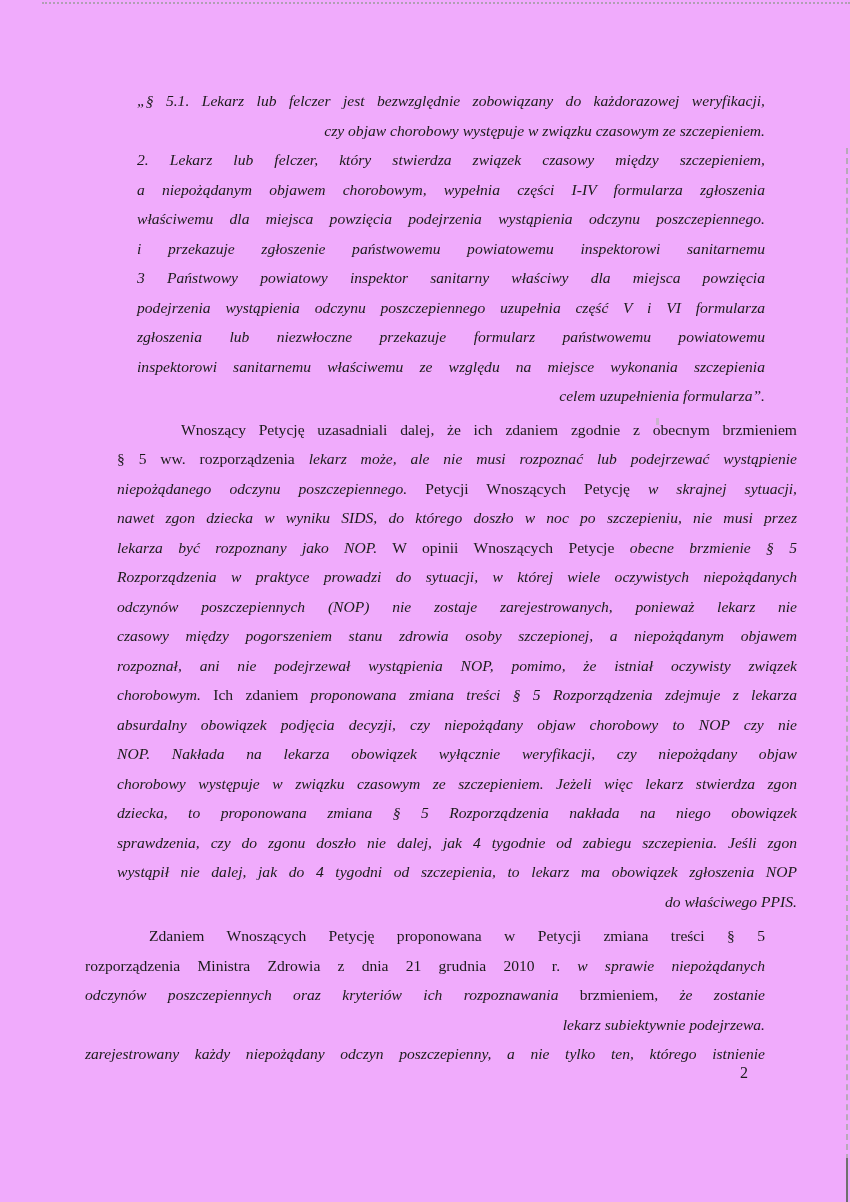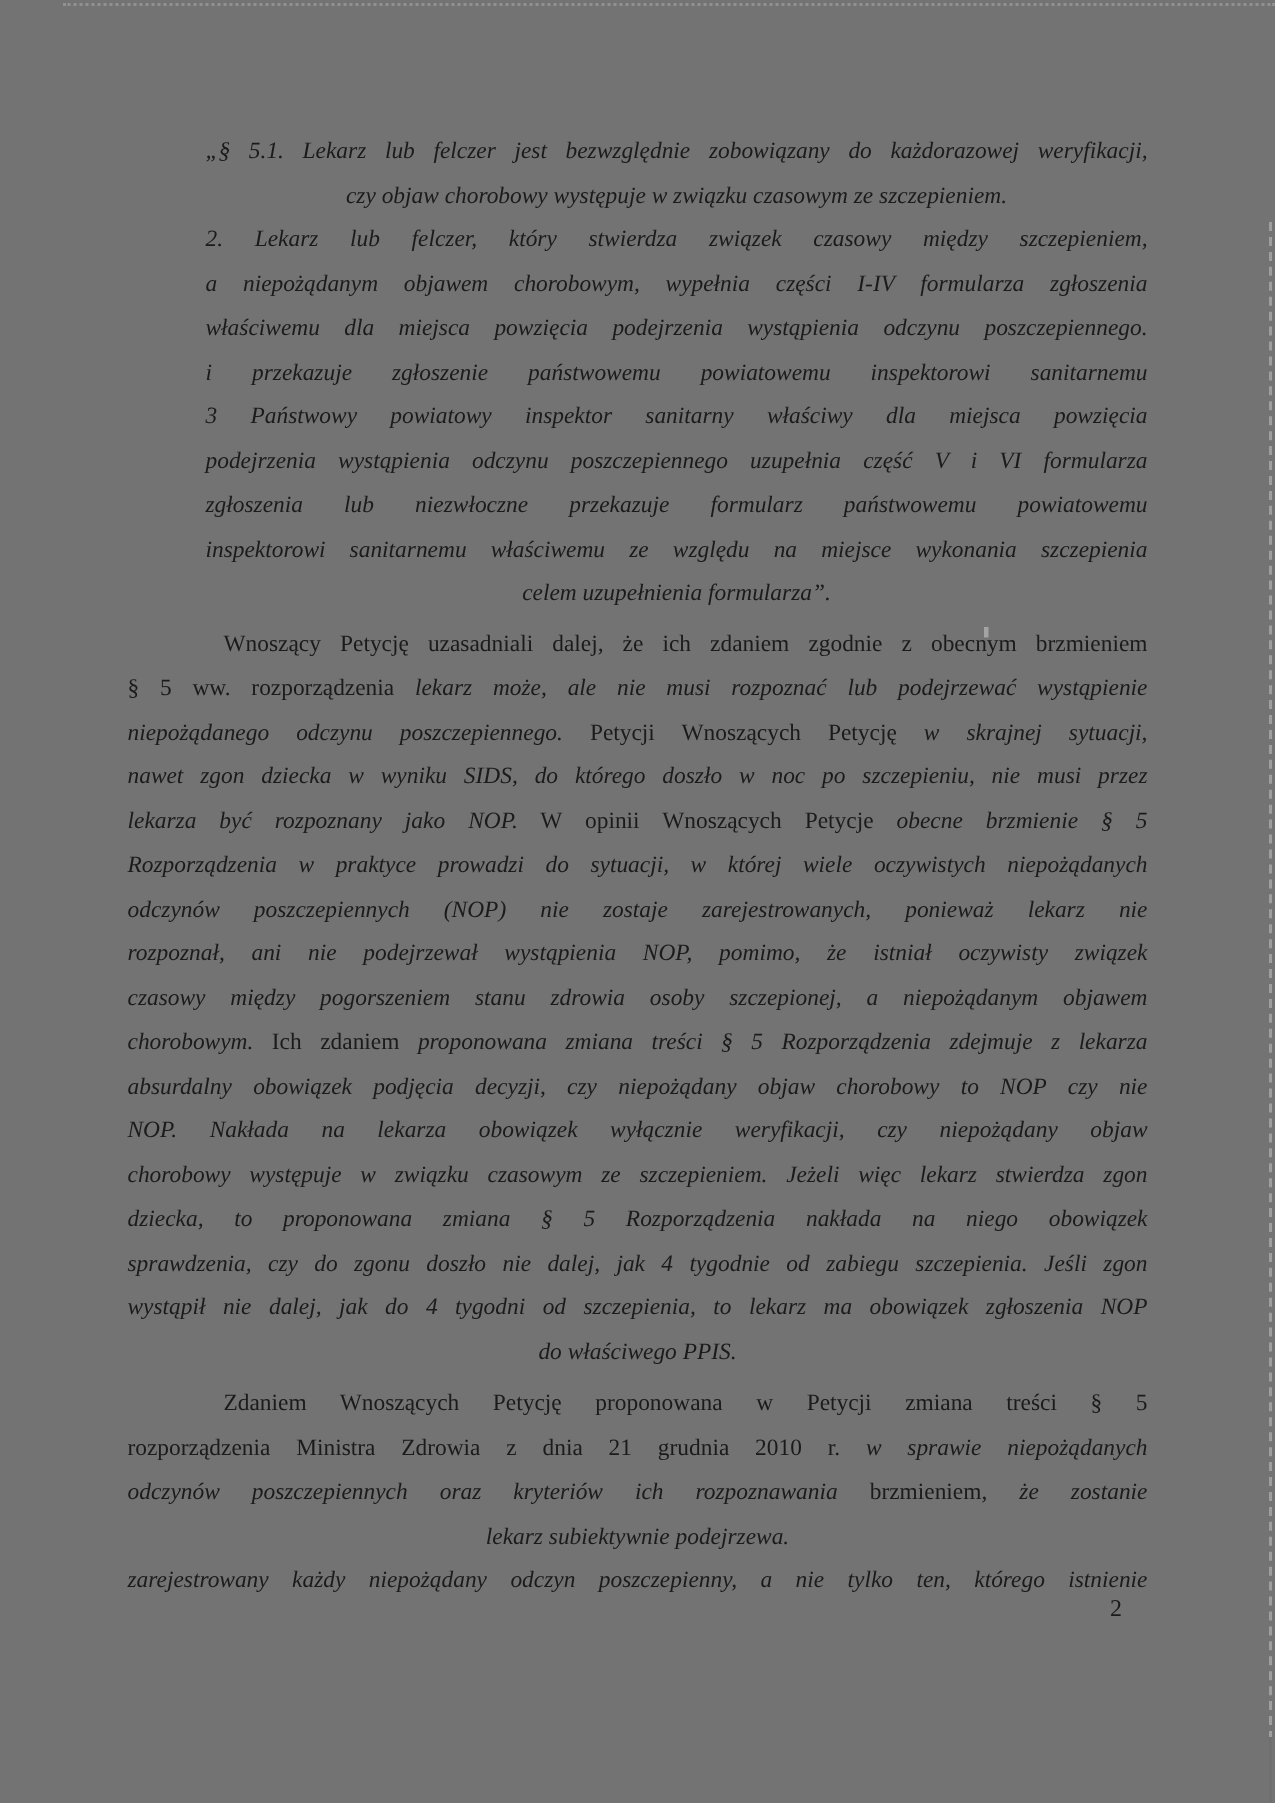--- a/index.html
+++ b/index.html
@@ -4,21 +4,21 @@
 <style>
   html, body {
     margin: 0;
     padding: 0;
     background: #ffffff;
   }
   .page {
     position: relative;
     width: 850px;
     height: 1202px;
-    background: #737373;
+    background: #f0abfc;
     overflow: hidden;
     font-family: "Liberation Serif", "DejaVu Serif", serif;
     color: #1b1b1b;
   }
   
   .scan-top-line {
     position: absolute;
     top: 2px; left: 42px; right: 0;
     height: 0;
     border-top: 2px dotted #9b9b9b;
@@ -52,28 +52,28 @@
     left: 85px;
     top: 86px;
     width: 680px;
   }
   .block { width: 680px; }
   .block.quote {
     margin-left: 52px;
     width: 628px;
     font-style: italic;
   }
-  .block.body-1 { margin-top: 4px; }
+  .block.body-1 { margin-top: 4px; margin-left: 32px; }
   .block.body-2 { margin-top: 5px; }
   .line {
     height: 29.5px;
     line-height: 29.5px;
     font-size: 15.6px;
     white-space: normal;
-    text-align: center;
+    text-align: right;
   }
   .line.just {
     text-align: justify;
     text-align-last: justify;
   }
   .line.indent { text-indent: 64px; }
   .it { font-style: italic; }
   .up { font-style: normal; }
   .page-number {
     position: absolute;
@@ -110,22 +110,22 @@
         <div class="line"><span class="it">celem uzupełnienia formularza”.</span></div>
       </div>
       <div class="block body-1">
         <div class="line just indent"><span class="up">Wnoszący Petycję uzasadniali dalej, że ich zdaniem zgodnie z obecnym brzmieniem</span></div>
         <div class="line just"><span class="up">§ 5 ww. rozporządzenia </span><span class="it">lekarz może, ale nie musi rozpoznać lub podejrzewać wystąpienie</span></div>
         <div class="line just"><span class="it">niepożądanego odczynu poszczepiennego.</span><span class="up"> Petycji Wnoszących Petycję </span><span class="it">w skrajnej sytuacji,</span></div>
         <div class="line just"><span class="it">nawet zgon dziecka w wyniku SIDS, do którego doszło w noc po szczepieniu, nie musi przez</span></div>
         <div class="line just"><span class="it">lekarza być rozpoznany jako NOP.</span><span class="up"> W opinii Wnoszących Petycje </span><span class="it">obecne brzmienie § 5</span></div>
         <div class="line just"><span class="it">Rozporządzenia w praktyce prowadzi do sytuacji, w której wiele oczywistych niepożądanych</span></div>
         <div class="line just"><span class="it">odczynów poszczepiennych (NOP) nie zostaje zarejestrowanych, ponieważ lekarz nie</span></div>
+        <div class="line just"><span class="it">czasowy między pogorszeniem stanu zdrowia osoby szczepionej, a niepożądanym objawem</span></div>
         <div class="line just"><span class="it">rozpoznał, ani nie podejrzewał wystąpienia NOP, pomimo, że istniał oczywisty związek</span></div>
-        <div class="line just"><span class="it">czasowy między pogorszeniem stanu zdrowia osoby szczepionej, a niepożądanym objawem</span></div>
         <div class="line just"><span class="it">chorobowym.</span><span class="up"> Ich zdaniem </span><span class="it">proponowana zmiana treści § 5 Rozporządzenia zdejmuje z lekarza</span></div>
         <div class="line just"><span class="it">absurdalny obowiązek podjęcia decyzji, czy niepożądany objaw chorobowy to NOP czy nie</span></div>
         <div class="line just"><span class="it">NOP. Nakłada na lekarza obowiązek wyłącznie weryfikacji, czy niepożądany objaw</span></div>
         <div class="line just"><span class="it">chorobowy występuje w związku czasowym ze szczepieniem. Jeżeli więc lekarz stwierdza zgon</span></div>
         <div class="line just"><span class="it">dziecka, to proponowana zmiana § 5 Rozporządzenia nakłada na niego obowiązek</span></div>
         <div class="line just"><span class="it">sprawdzenia, czy do zgonu doszło nie dalej, jak 4 tygodnie od zabiegu szczepienia. Jeśli zgon</span></div>
         <div class="line just"><span class="it">wystąpił nie dalej, jak do 4 tygodni od szczepienia, to lekarz ma obowiązek zgłoszenia NOP</span></div>
         <div class="line"><span class="it">do właściwego PPIS.</span></div>
       </div>
       <div class="block body-2">

